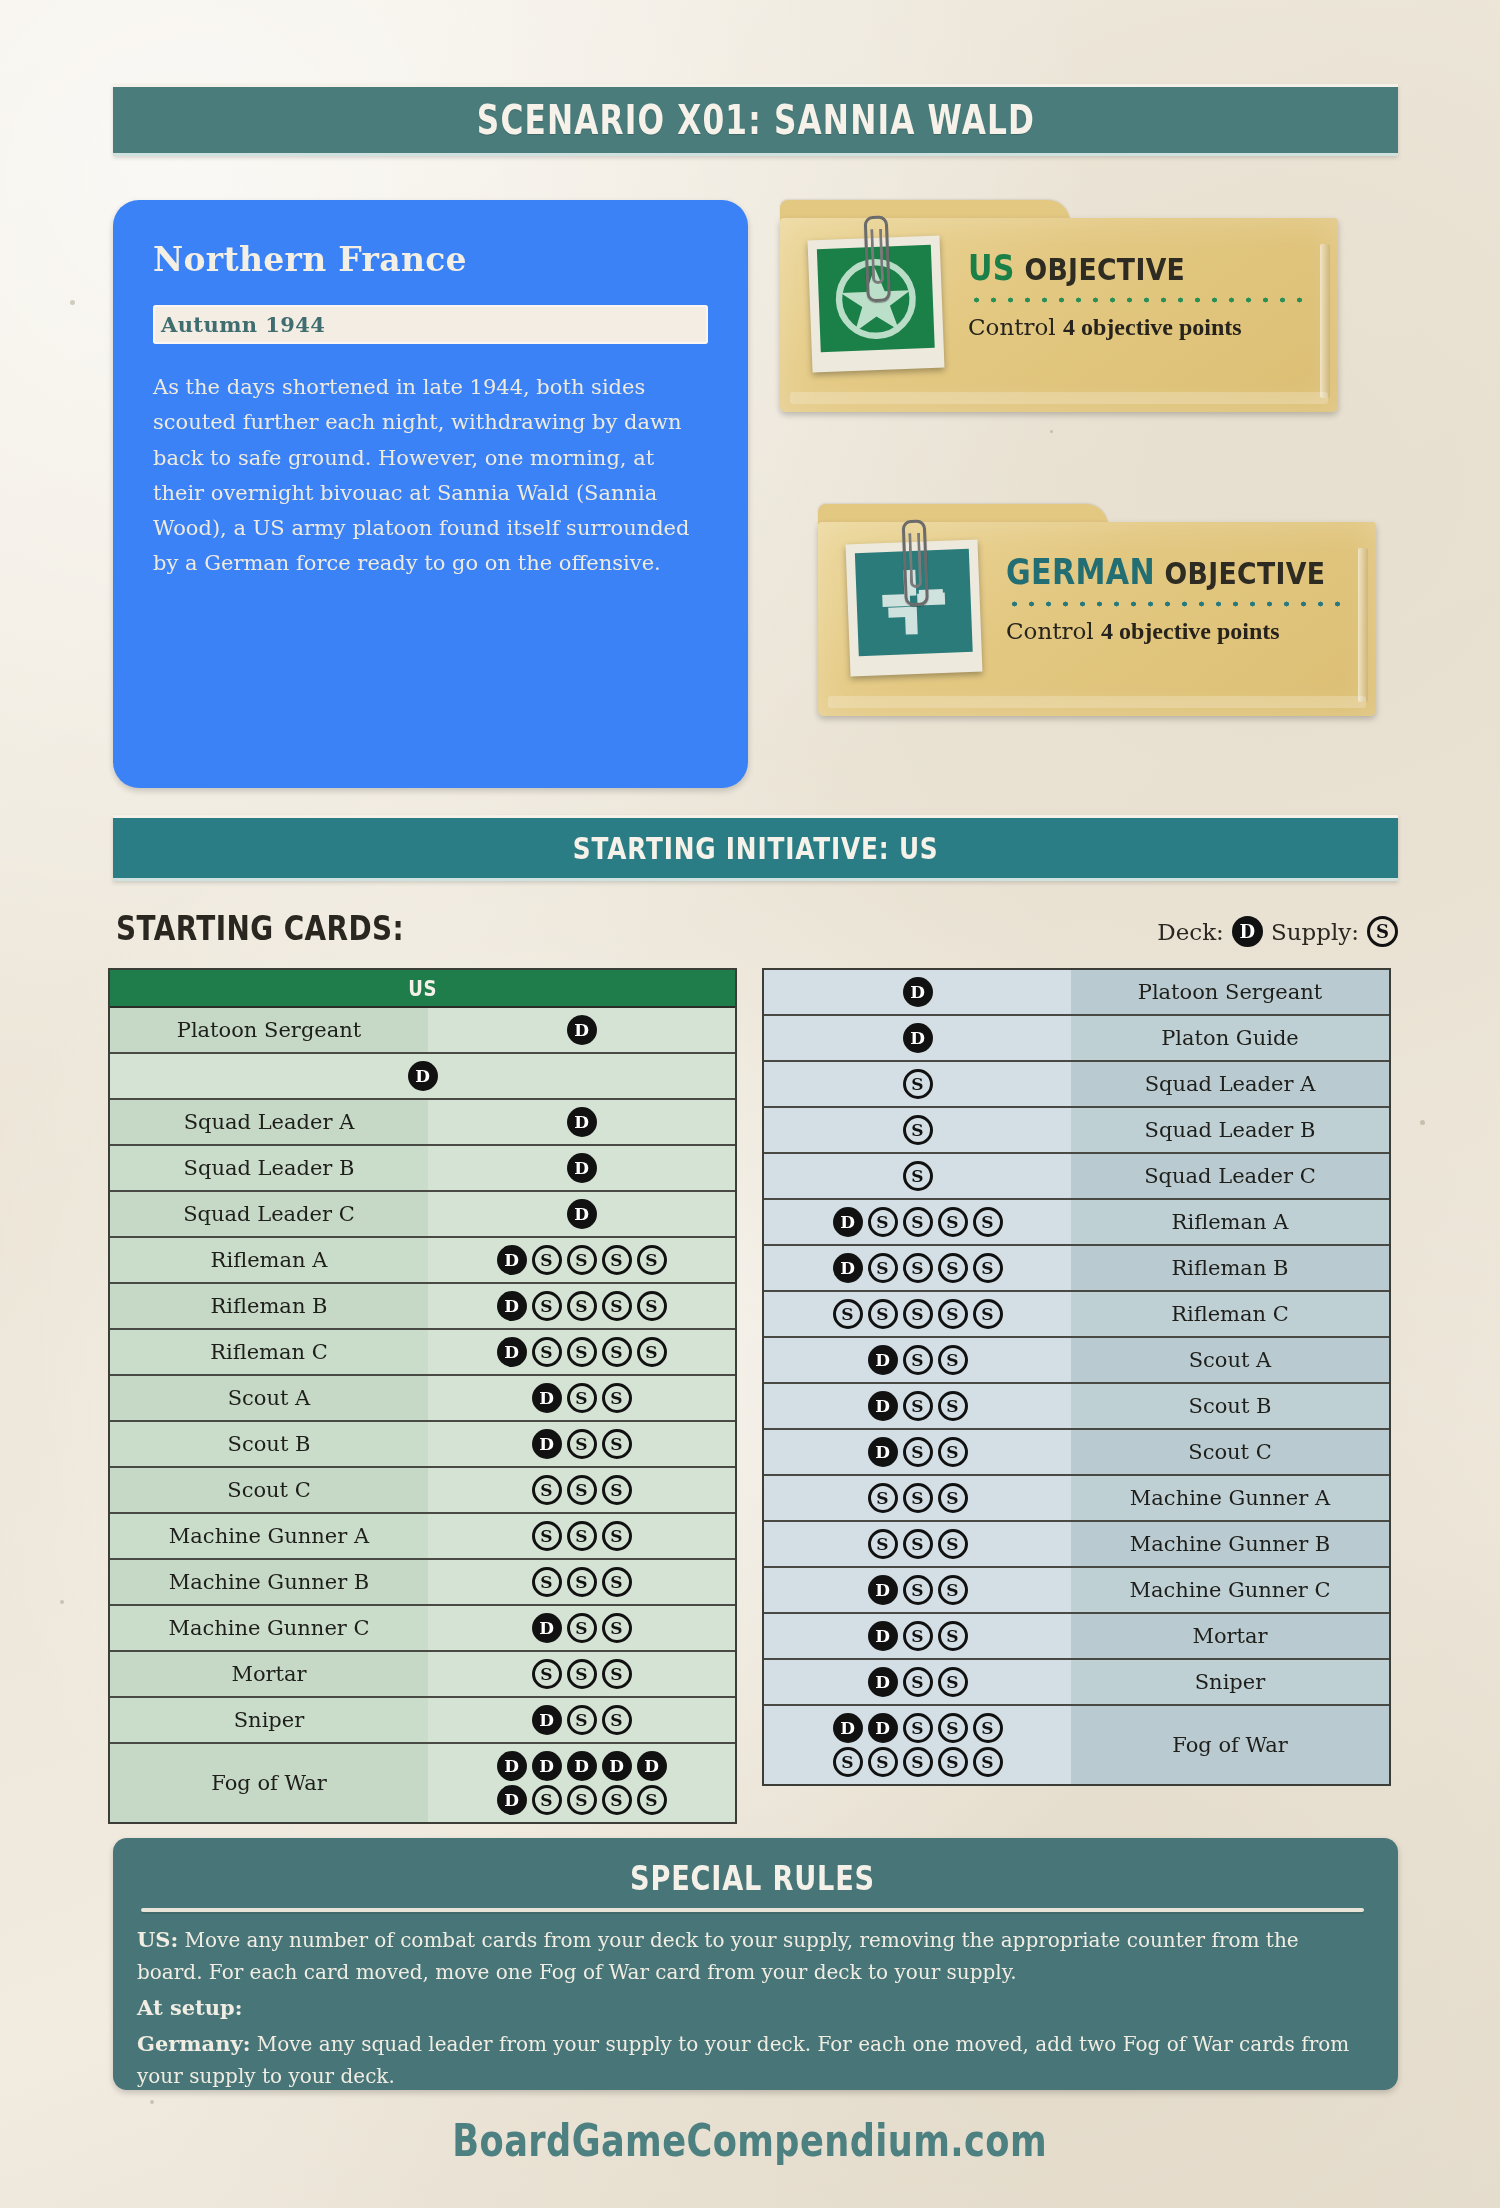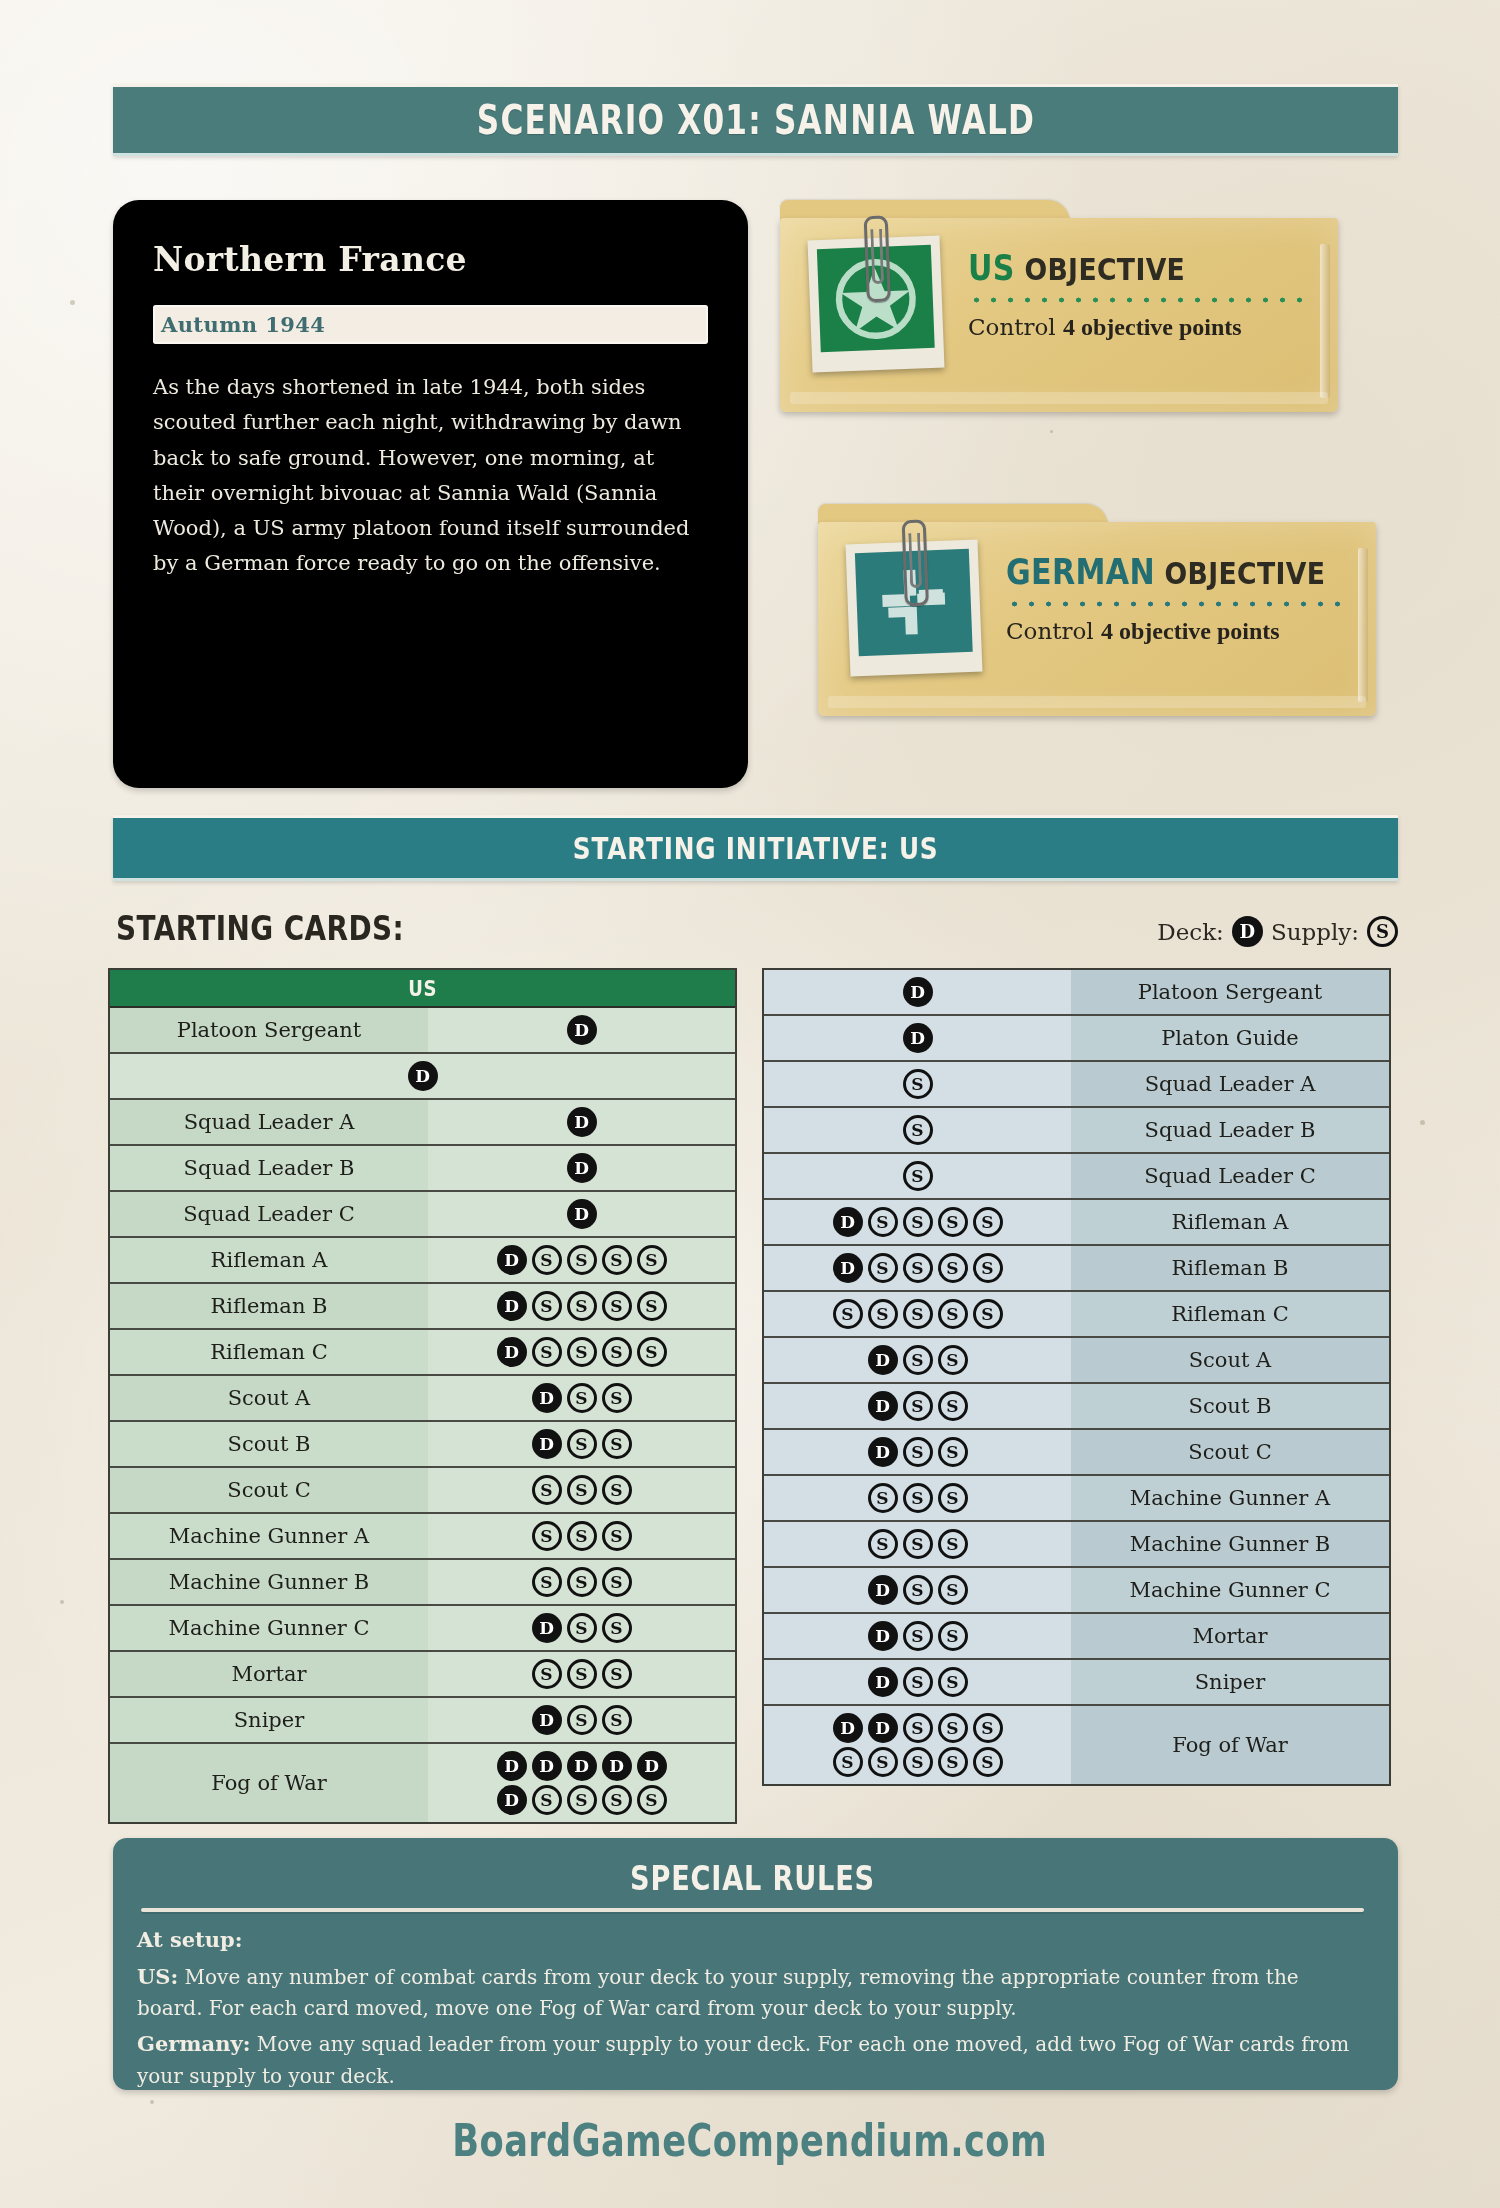--- a/index.html
+++ b/index.html
@@ -66,21 +66,21 @@
     text-shadow: 0 1px 1px rgba(0,0,0,0.18);
   }
 
   
   .briefing {
     position: absolute;
     left: 113px;
     top: 200px;
     width: 635px;
     height: 588px;
-    background: #000000;
+    background: #3b82f6;
     border-radius: 26px;
     box-shadow: 0 3px 6px rgba(0,0,0,0.18);
     padding: 34px 40px 0 40px;
     box-sizing: border-box;
   }
   .briefing-place {
     font-family: "DejaVu Serif", serif;
     font-weight: bold;
     font-size: 33px;
     color: #f3efe5;
@@ -903,25 +903,25 @@
           </div>
         </div>
       </div>
   </div>
 
   <div class="special">
     <div class="special-title">SPECIAL RULES</div>
     <div class="special-rule-line"></div>
     <div class="special-body">
       <p class="special-p">
-        <span class="lbl">At setup:</span>
+        <span class="lbl">US:</span>
+        <span>Move any number of combat cards from your deck to your supply, removing the appropriate counter from the board. For each card moved, move one Fog of War card from your deck to your supply.</span>
       </p>
       <p class="special-p">
-        <span class="lbl">US:</span>
-        <span>Move any number of combat cards from your deck to your supply, removing the appropriate counter from the board. For each card moved, move one Fog of War card from your deck to your supply.</span>
+        <span class="lbl">At setup:</span>
       </p>
       <p class="special-p">
         <span class="lbl">Germany:</span>
         <span>Move any squad leader from your supply to your deck. For each one moved, add two Fog of War cards from your supply to your deck.</span>
       </p>
     </div>
   </div>
 
   <div class="footer">
     <span class="footer-text">BoardGameCompendium.com</span>

